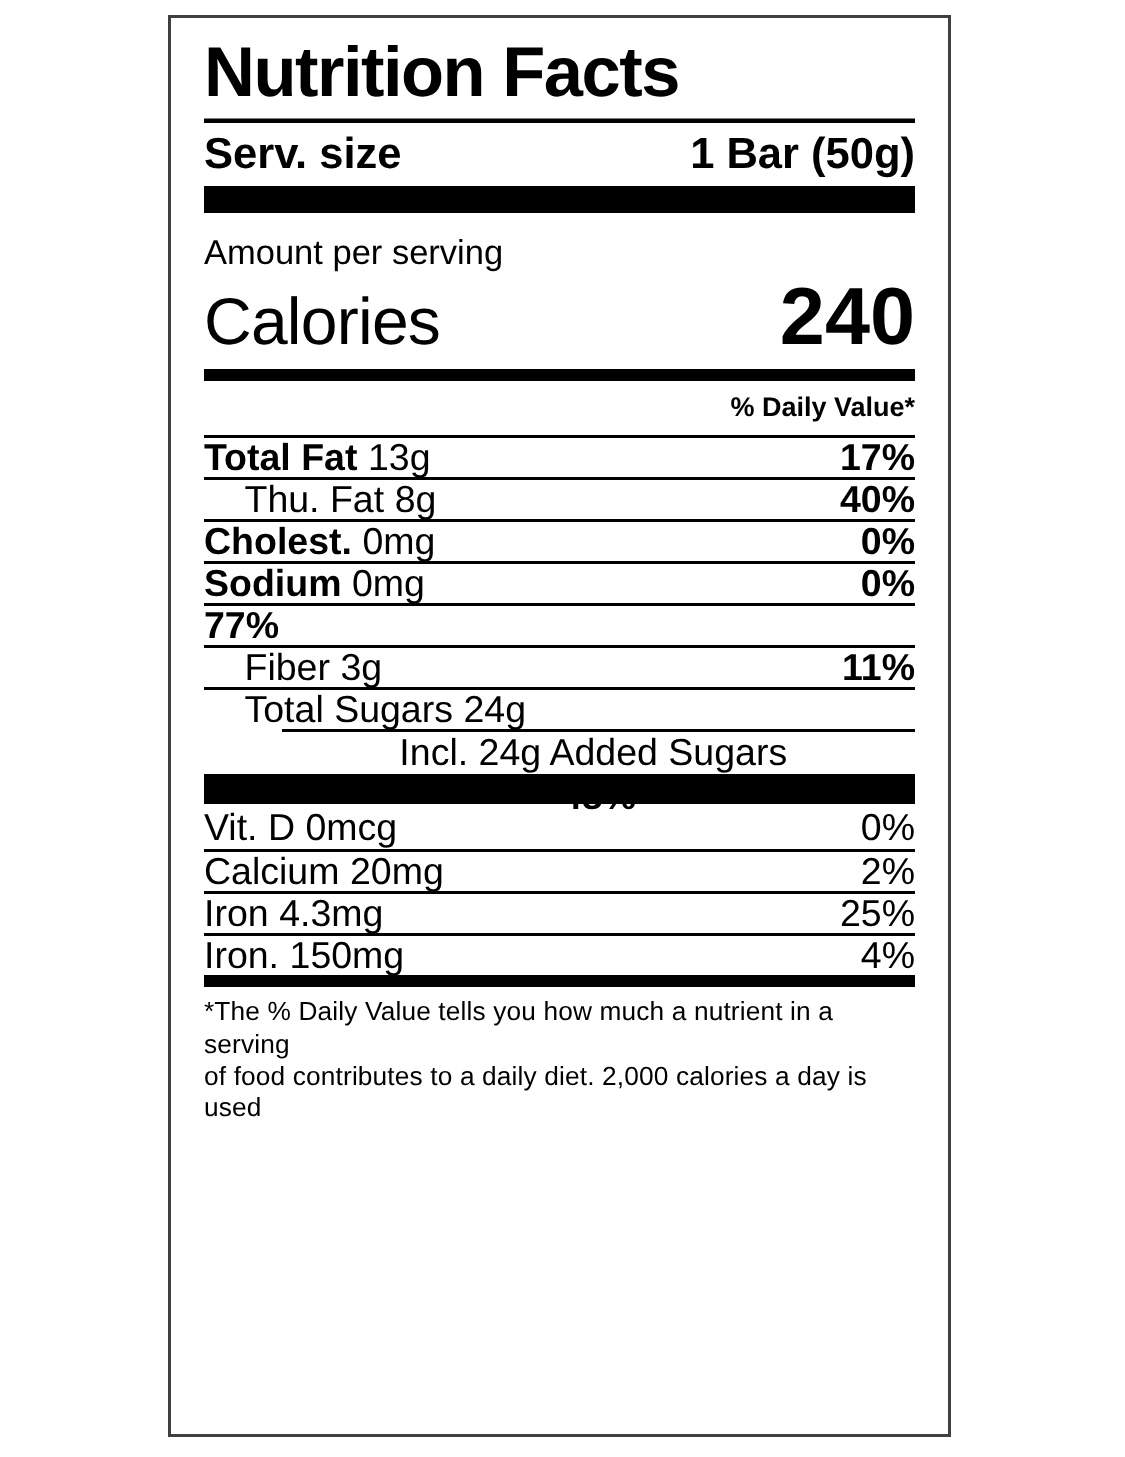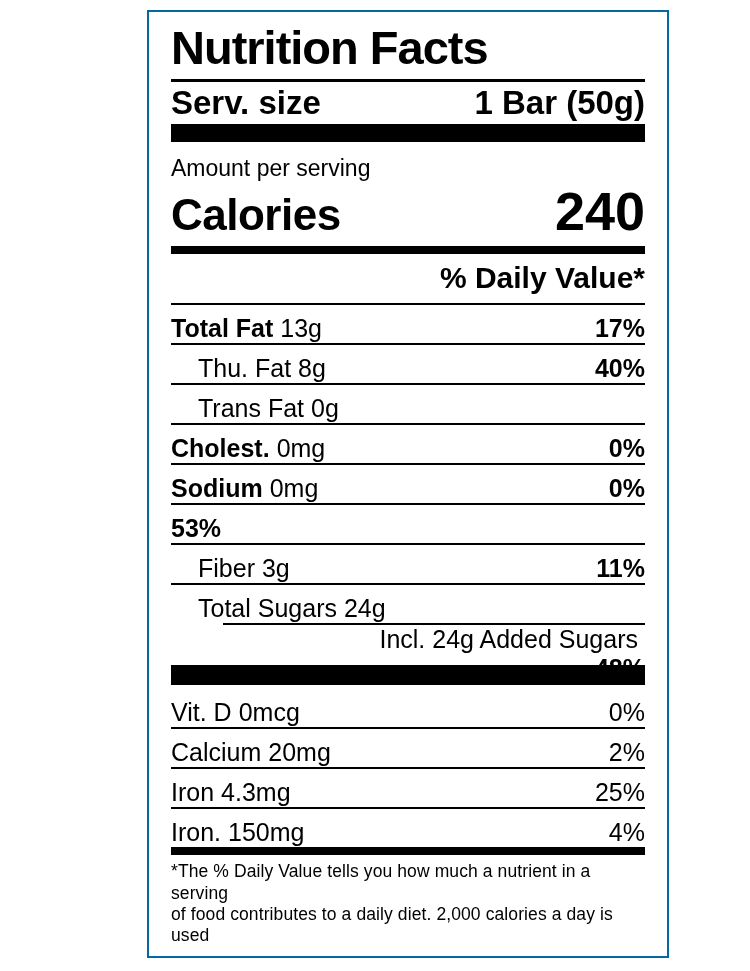--- a/index.html
+++ b/index.html
@@ -7,50 +7,50 @@
     width: 750px; height: 971px;
     background: #ffffff;
     font-family: "Liberation Sans", sans-serif;
     color: #000000;
     -webkit-font-smoothing: antialiased;
   }
   .page { position: relative; width: 750px; height: 971px; background: #ffffff; }
   .nf-label {
     position: absolute; left: 112px; top: 10px;
     width: 522px; height: 948px;
-    border: 2px solid #0369a1; box-sizing: border-box;
-    padding: 0 22px; overflow: hidden; margin-left: 35px;
+    border: 2px solid #404040; box-sizing: border-box;
+    padding: 0 22px; overflow: hidden;
   }
   .nf-title {
     font-size: 47px; font-weight: bold; letter-spacing: -1px;
     line-height: 1.05; padding: 11px 0 7px 0;
     border-bottom: 3px solid #000;
   }
   .serving-row {
     display: flex; justify-content: space-between; align-items: center;
-    height: 42px; font-size: 33px; font-weight: bold;
+    height: 42px; font-size: 29px; font-weight: bold;
   }
   .bar { background: #000; width: 100%; }
   .bar-xl { height: 18px; }
   .bar-lg { height: 20px; margin: 2px 0; }
   .bar-md { height: 8px; }
   .amount-per-serving { font-size: 23px; font-weight: normal; margin-top: 13px; }
   .calories-row {
     display: flex; justify-content: space-between; align-items: baseline;
     margin: 2px 0 8px 0;
   }
-  .calories-word { font-size: 44px; font-weight: bold; letter-spacing: -0.5px; line-height: 1; }
+  .calories-word { font-size: 44px; font-weight: normal; letter-spacing: -0.5px; line-height: 1; }
   .calories-value { font-size: 54px; font-weight: bold; line-height: 1; text-align: right; }
   .dv-header {
-    font-size: 30px; font-weight: bold; text-align: right;
+    font-size: 18px; font-weight: bold; text-align: right;
     padding: 7px 0 8px 0;
   }
   .row {
-    display: flex; justify-content: space-between; align-items: flex-end;
-    height: 40px; font-size: 25px; border-top: 2px solid #000;
+    display: flex; justify-content: space-between; align-items: center;
+    height: 28px; font-size: 25px; border-top: 2px solid #000;
     box-sizing: border-box;
   }
   .row .left { display: flex; align-items: baseline; }
   .row .name.b { font-weight: bold; }
   .row .amt { margin-left: 7px; }
   .row .dv-bold { font-weight: bold; }
   .row.i1 { padding-left: 27px; }
   .row.i2 { margin-left: 52px; flex-direction: column; }
   .vit-section .row .dv { font-weight: normal; }
   .footnote {
@@ -92,43 +92,36 @@
           </span>
         <span class="dv dv-bold">17%</span>
       </div>
       <div class="row i1">
         <span class="left">
             <span class="name">Thu. Fat</span>
             <span class="amt">8g</span>
           </span>
         <span class="dv dv-bold">40%</span>
       </div>
-      <div class="row i1">
-        <span class="left">
-            <span class="name">Trans Fat</span>
-            <span class="amt">0g</span>
-          </span>
-        <span class="dv dv-bold"></span>
-      </div>
       <div class="row">
         <span class="left">
             <span class="name b">Cholest.</span>
             <span class="amt">0mg</span>
           </span>
         <span class="dv dv-bold">0%</span>
       </div>
       <div class="row">
         <span class="left">
             <span class="name b">Sodium</span>
             <span class="amt">0mg</span>
           </span>
         <span class="dv dv-bold">0%</span>
       </div>
       <div class="row">
-        <span class="dv dv-bold">53%</span>
+        <span class="dv dv-bold">77%</span>
       </div>
       <div class="row i1">
         <span class="left">
             <span class="name">Fiber</span>
             <span class="amt">3g</span>
           </span>
         <span class="dv dv-bold">11%</span>
       </div>
       <div class="row i1">
         <span class="left">

